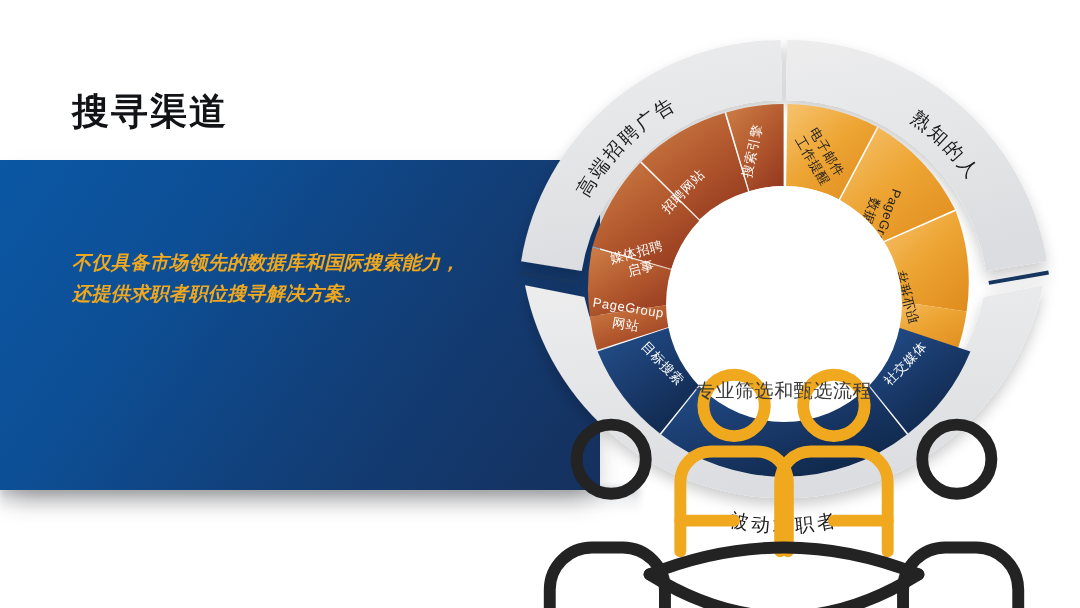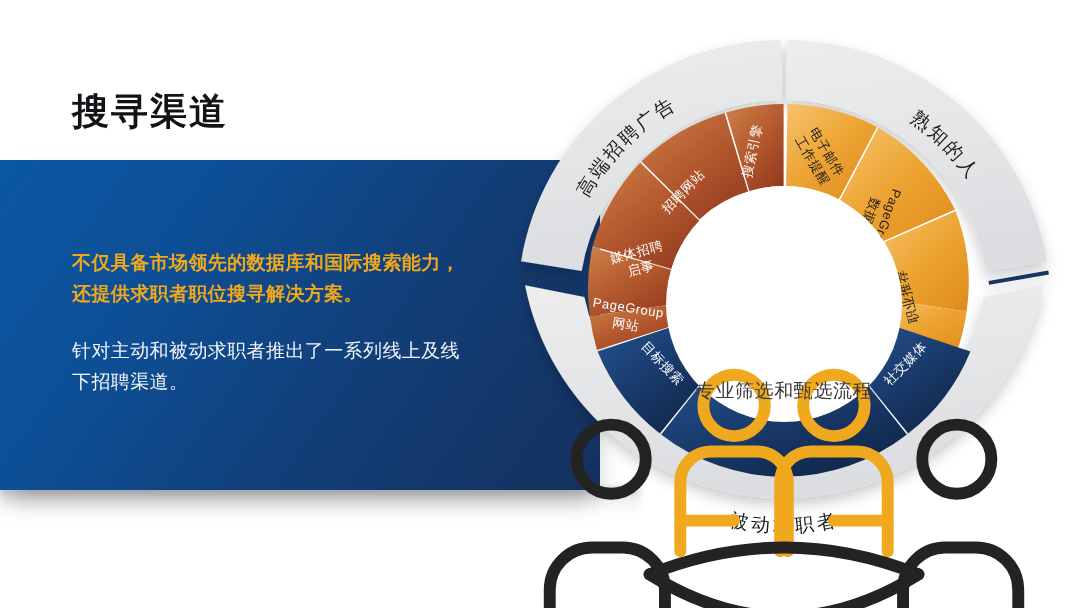--- a/index.html
+++ b/index.html
@@ -24,21 +24,21 @@
 
   .headline{
     position:absolute;left:72px;top:62px;
     font-size:37px;font-weight:700;color:#111316;letter-spacing:2px;
     white-space:nowrap;
   }
 
   .body-copy{position:absolute;left:72px;top:247px;width:390px;}
   .copy-gold{
     color:#f0a81e;font-weight:700;font-size:19px;line-height:31px;
-    letter-spacing:.4px;margin:0 0 26px 0;
+    letter-spacing:.4px;margin:0 0 26px 0;font-style:italic;
   }
   .copy-white{
     color:#f2f5f9;font-weight:400;font-size:19px;line-height:31px;
     letter-spacing:.4px;margin:0;
   }
 
   
   .donut-wrap{position:absolute;left:496px;top:16px;width:576px;height:576px;}
   .donut-wrap svg{display:block;width:576px;height:576px;overflow:visible;}
 
@@ -72,21 +72,20 @@
 <div id="stage">
 
   <div class="panel-shadow"></div>
 
   <div class="blue-panel"></div>
 
   <h1 class="headline">搜寻渠道</h1>
 
   <div class="body-copy">
     <p class="copy-gold">不仅具备市场领先的数据库和国际搜索能力，还提供求职者职位搜寻解决方案。</p>
-    <p class="copy-white">针对主动和被动求职者推出了一系列线上及线下招聘渠道。</p>
   </div>
 
   <div class="donut-wrap">
     <svg viewBox="0 0 576 576" xmlns="http://www.w3.org/2000/svg" aria-hidden="true">
       <defs>
         <linearGradient id="gOuter" x1="0" y1="0" x2="0.2" y2="1">
           <stop offset="0%" stop-color="#ededee"></stop>
           <stop offset="55%" stop-color="#e4e5e7"></stop>
           <stop offset="100%" stop-color="#dcdde0"></stop>
         </linearGradient>

